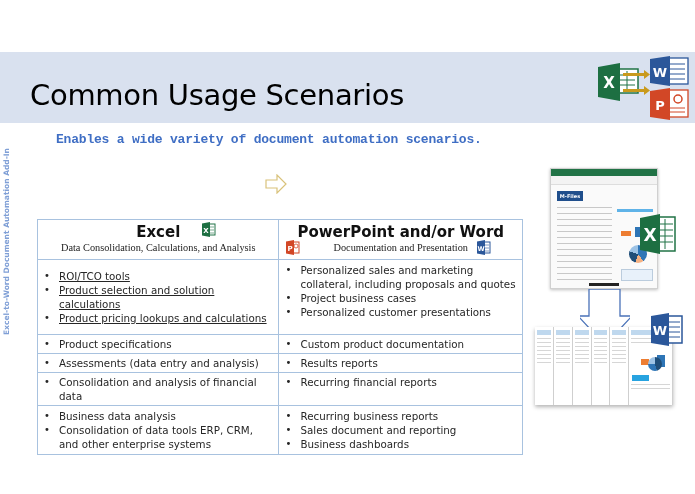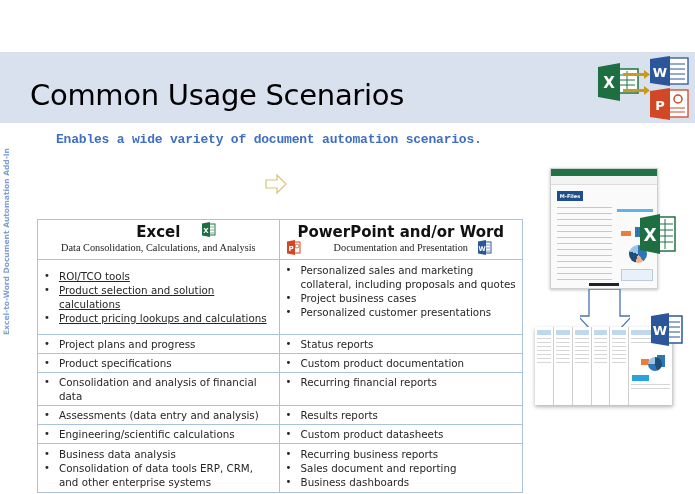--- a/index.html
+++ b/index.html
@@ -153,74 +153,50 @@
           <ul>
         <li>Personalized sales and marketing collateral, including proposals and quotes</li>
         <li>Project business cases</li>
         <li>Personalized customer presentations</li>
       </ul>
         </td>
     </tr>
     <tr class="single">
       <td>
           <ul>
-            <li>Project plans and progress</li>
-          </ul>
-        </td>
-      <td>
-          <ul>
-            <li>Status reports</li>
+            <li>Product specifications</li>
+          </ul>
+        </td>
+      <td>
+          <ul>
+            <li>Custom product documentation</li>
           </ul>
         </td>
     </tr>
     <tr class="single">
       <td>
           <ul>
-            <li>Product specifications</li>
-          </ul>
-        </td>
-      <td>
-          <ul>
-            <li>Custom product documentation</li>
+            <li>Assessments (data entry and analysis)</li>
+          </ul>
+        </td>
+      <td>
+          <ul>
+            <li>Results reports</li>
           </ul>
         </td>
     </tr>
     <tr class="single">
       <td>
           <ul>
             <li>Consolidation and analysis of financial data</li>
           </ul>
         </td>
       <td>
           <ul>
             <li>Recurring financial reports</li>
-          </ul>
-        </td>
-    </tr>
-    <tr class="single">
-      <td>
-          <ul>
-            <li>Assessments (data entry and analysis)</li>
-          </ul>
-        </td>
-      <td>
-          <ul>
-            <li>Results reports</li>
-          </ul>
-        </td>
-    </tr>
-    <tr class="single">
-      <td>
-          <ul>
-            <li>Engineering/scientific calculations</li>
-          </ul>
-        </td>
-      <td>
-          <ul>
-            <li>Custom product datasheets</li>
           </ul>
         </td>
     </tr>
     <tr>
       <td>
           <ul>
         <li>Business data analysis</li>
         <li>Consolidation of data tools ERP, CRM, and other enterprise systems</li>
       </ul>
         </td>

